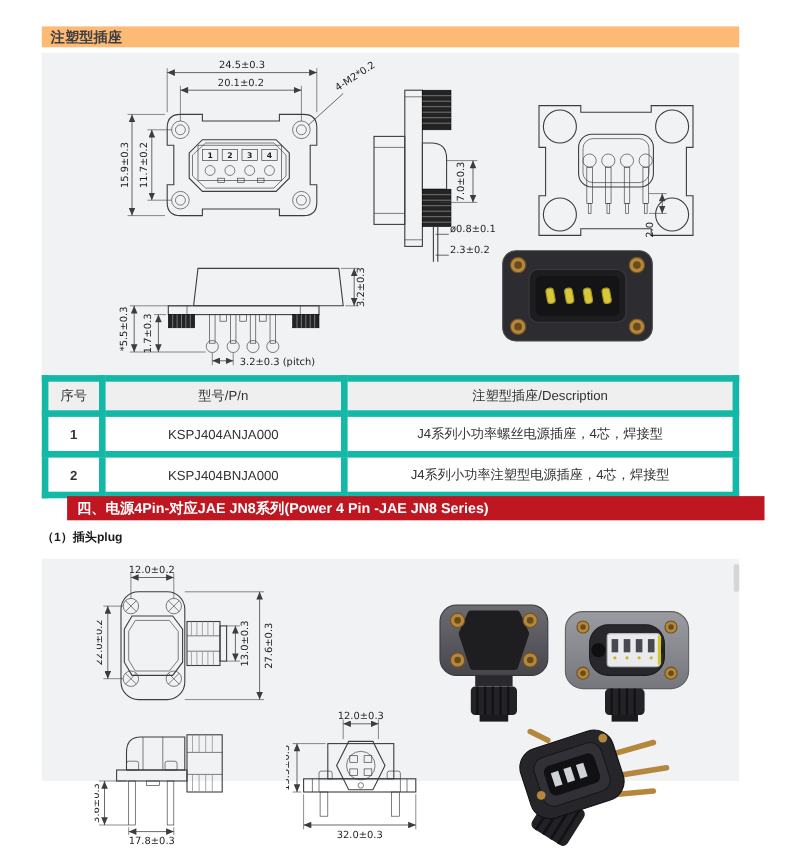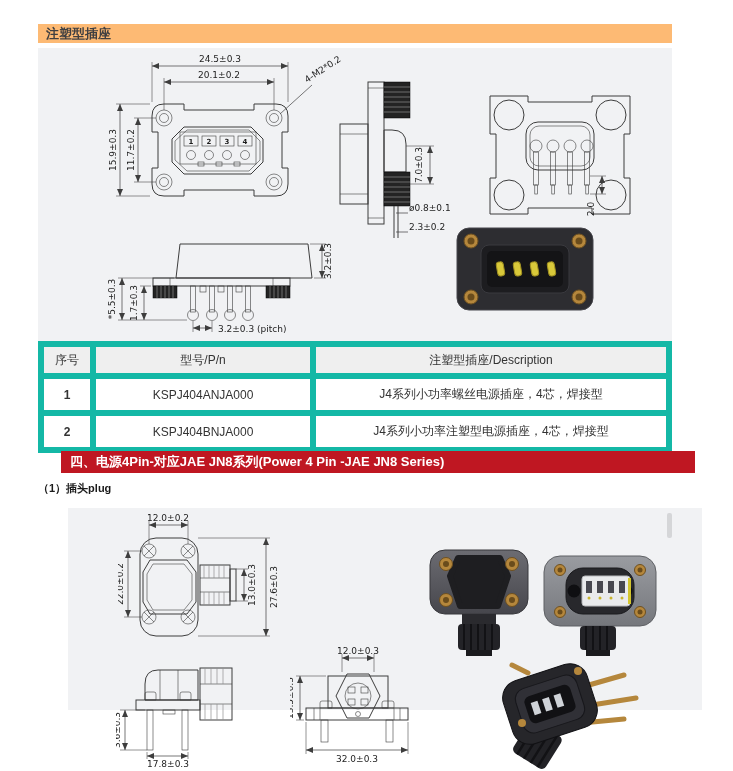--- a/index.html
+++ b/index.html
@@ -2,21 +2,21 @@
 <html><head>
 <meta charset="utf-8">
 <style>
   html,body{margin:0;padding:0;background:#fff;}
   .page{position:relative;width:733px;height:771px;background:#ffffff;overflow:hidden;
         font-family:"Liberation Sans",sans-serif;}
   .section-bar{position:absolute;left:38px;top:24px;width:634px;height:19px;background:#fdba74;
         color:#3f3f41;font-size:13px;font-weight:bold;line-height:19px;padding-left:8px;box-sizing:border-box;}
   .panel{position:absolute;left:38px;width:634px;background:#f1f2f4;}
   .panel1{top:48px;height:293px;}
-  .panel2{top:508px;height:202px;margin-left:30px;}
+  .panel2{top:508px;height:202px;}
   .drw{position:absolute;}
   
   .ln{fill:none;stroke:#3d3d3d;stroke-width:1;}
   .lt{fill:none;stroke:#3d3d3d;stroke-width:.6;}
   .ext{fill:none;stroke:#3d3d3d;stroke-width:.55;}
   .dim{fill:none;stroke:#3d3d3d;stroke-width:.7;marker-start:url(#arrS);marker-end:url(#arrE);}
   .ldr{fill:none;stroke:#3d3d3d;stroke-width:.7;}
   .dm{font:9px "DejaVu Sans",sans-serif;fill:#1d1d1d;}
   .num{font:bold 7px "DejaVu Sans",sans-serif;fill:#1d1d1d;}
   .mid{text-anchor:middle;}

